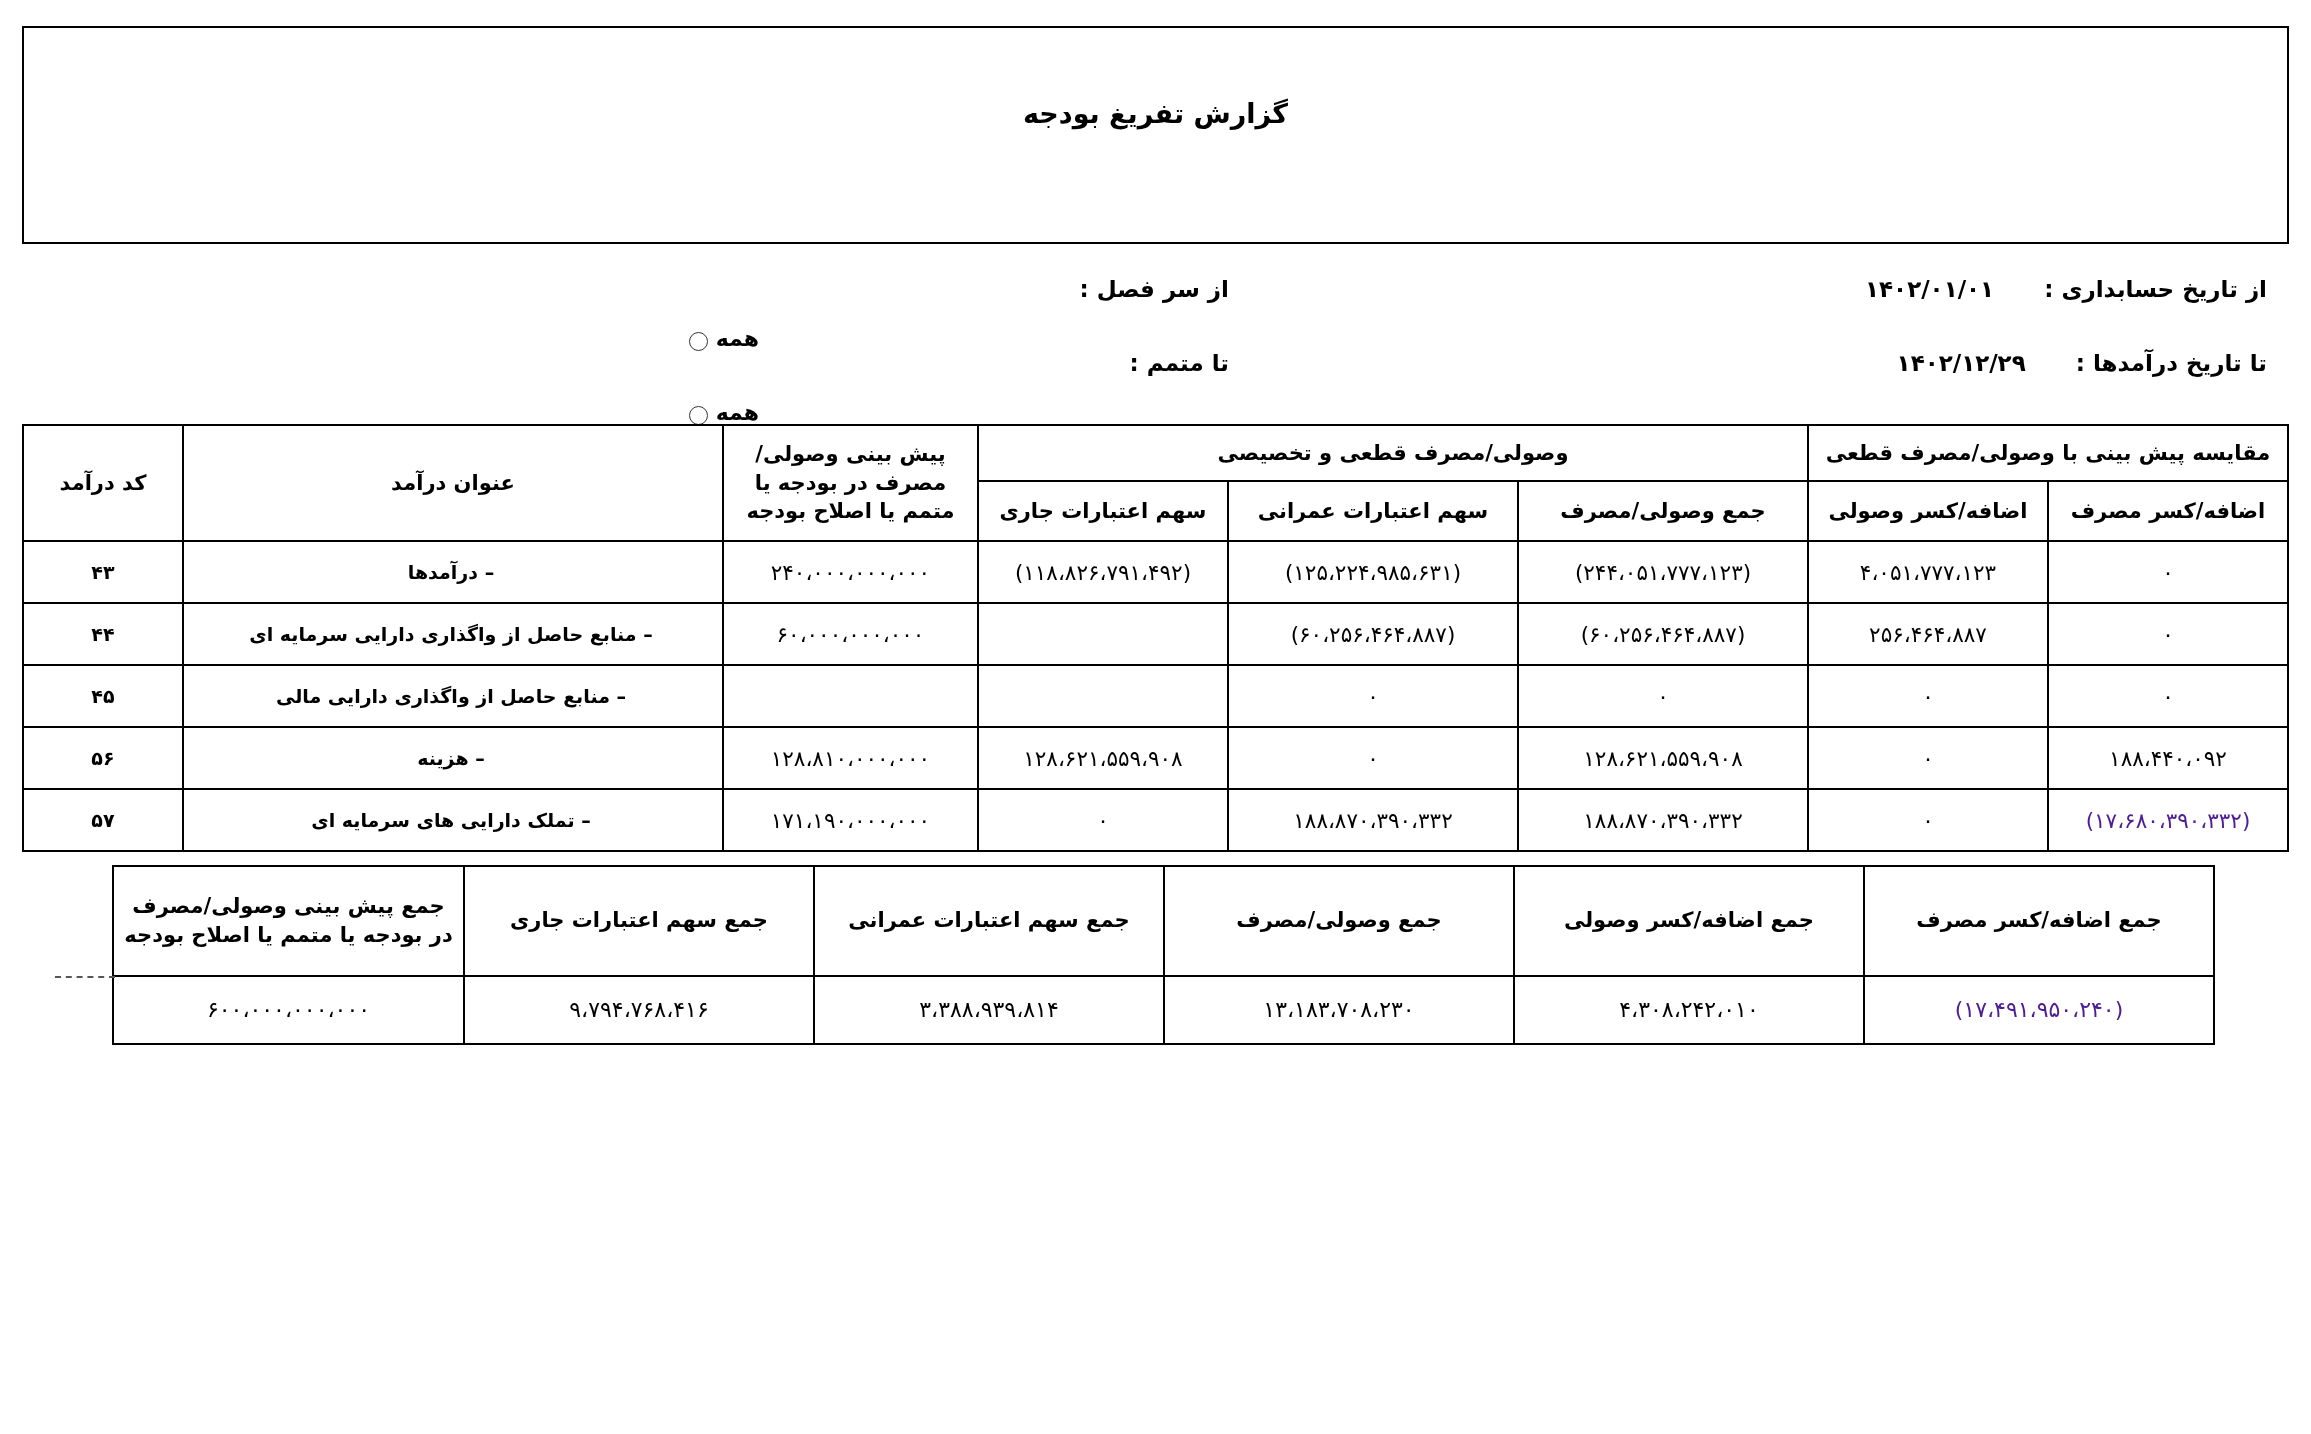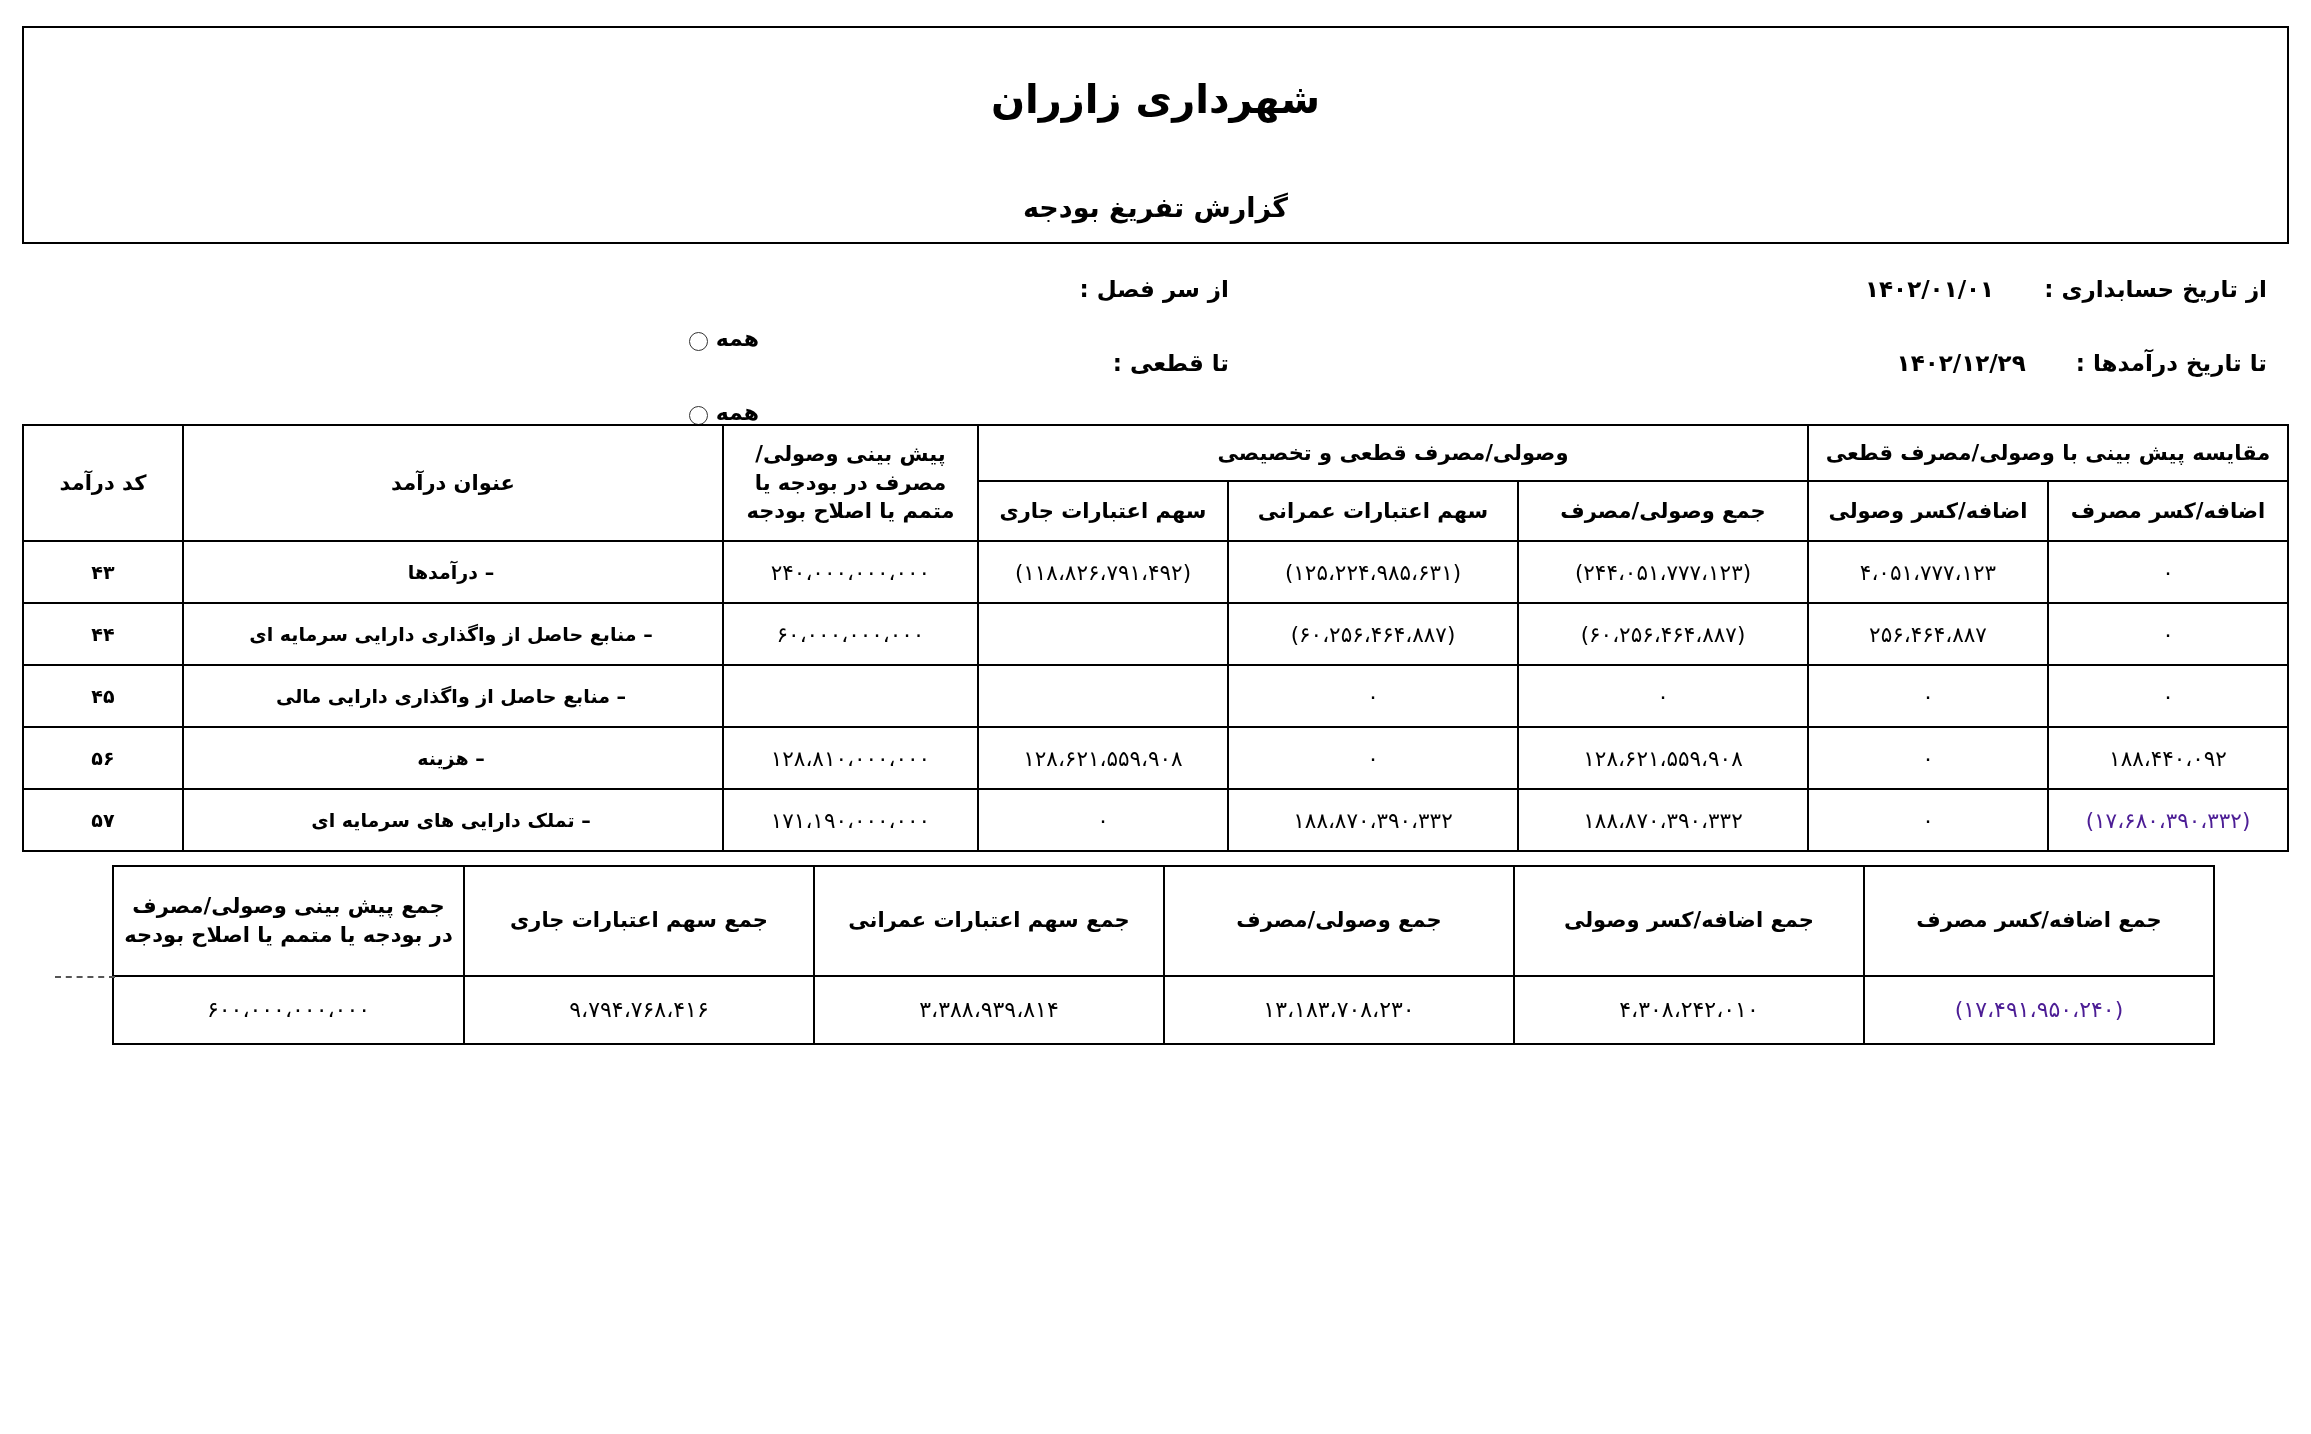--- a/index.html
+++ b/index.html
@@ -168,21 +168,20 @@
     width: 60px;
     border-top: 2px dashed #555;
   }
 </style>
 </head>
 <body>
 
 <div class="page">
 
   <div class="header-box">
-    <div class="header-title">شهرداری زازران</div>
     <div class="header-subtitle">گزارش تفریغ بودجه</div>
   </div>
 
   <div class="filters">
 
     <div class="date-block d1">
       <span>از  تاریخ حسابداری :</span>
       <span style="display:inline-block;width:34px"></span>
       <span>۱۴۰۲/۰۱/۰۱</span>
     </div>
@@ -191,21 +190,21 @@
       <span>تا تاریخ درآمدها :</span>
       <span style="display:inline-block;width:34px"></span>
       <span>۱۴۰۲/۱۲/۲۹</span>
     </div>
 
     <div class="filter-row r1">
       <span class="filter-label">از سر فصل :</span>
     </div>
 
     <div class="filter-row r2">
-      <span class="filter-label">تا قطعی :</span>
+      <span class="filter-label">تا متمم :</span>
     </div>
 
     <div class="radio-group g1">
       <span class="radio-label">همه</span>
       <span class="radio-dot"></span>
     </div>
 
     <div class="radio-group g2">
       <span class="radio-label">همه</span>
       <span class="radio-dot"></span>

